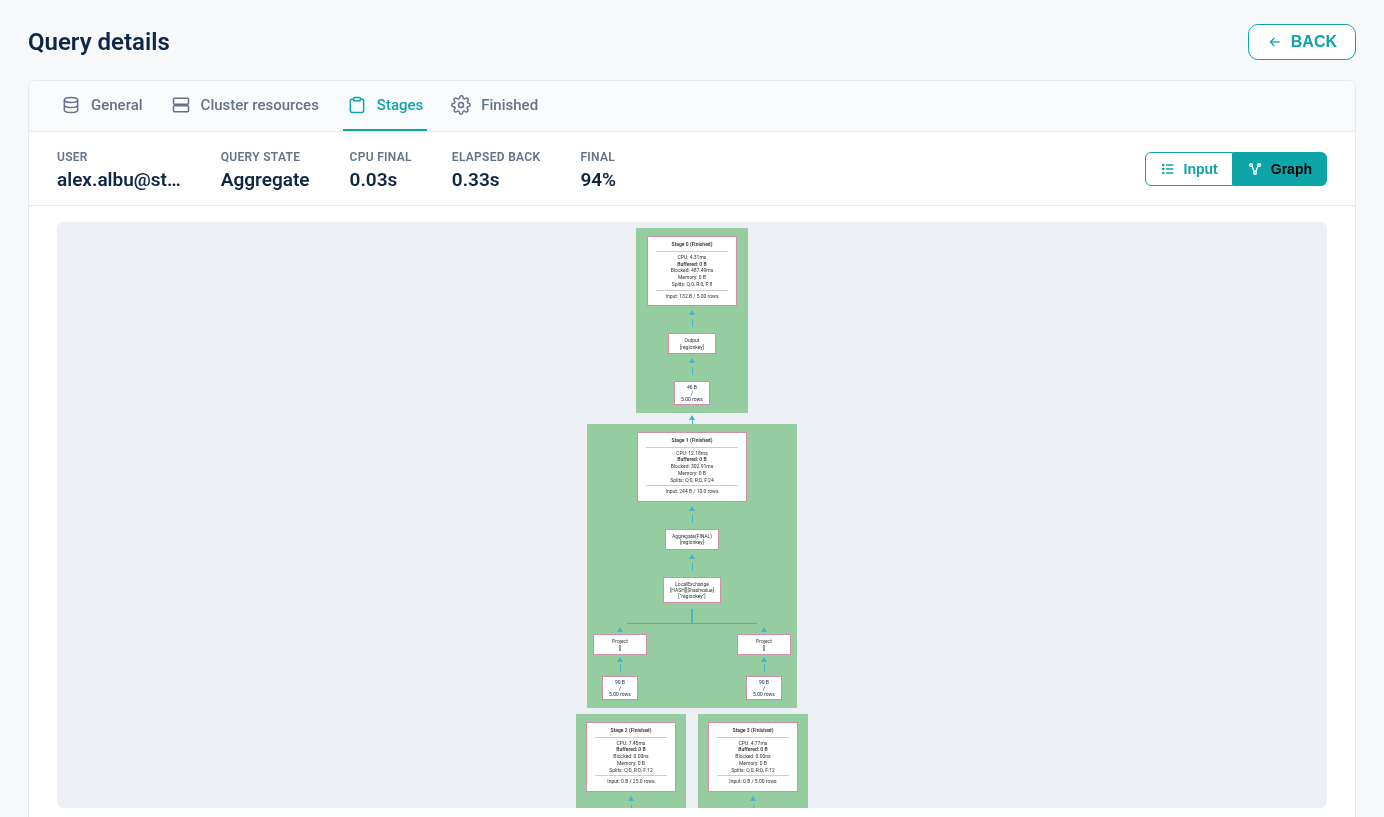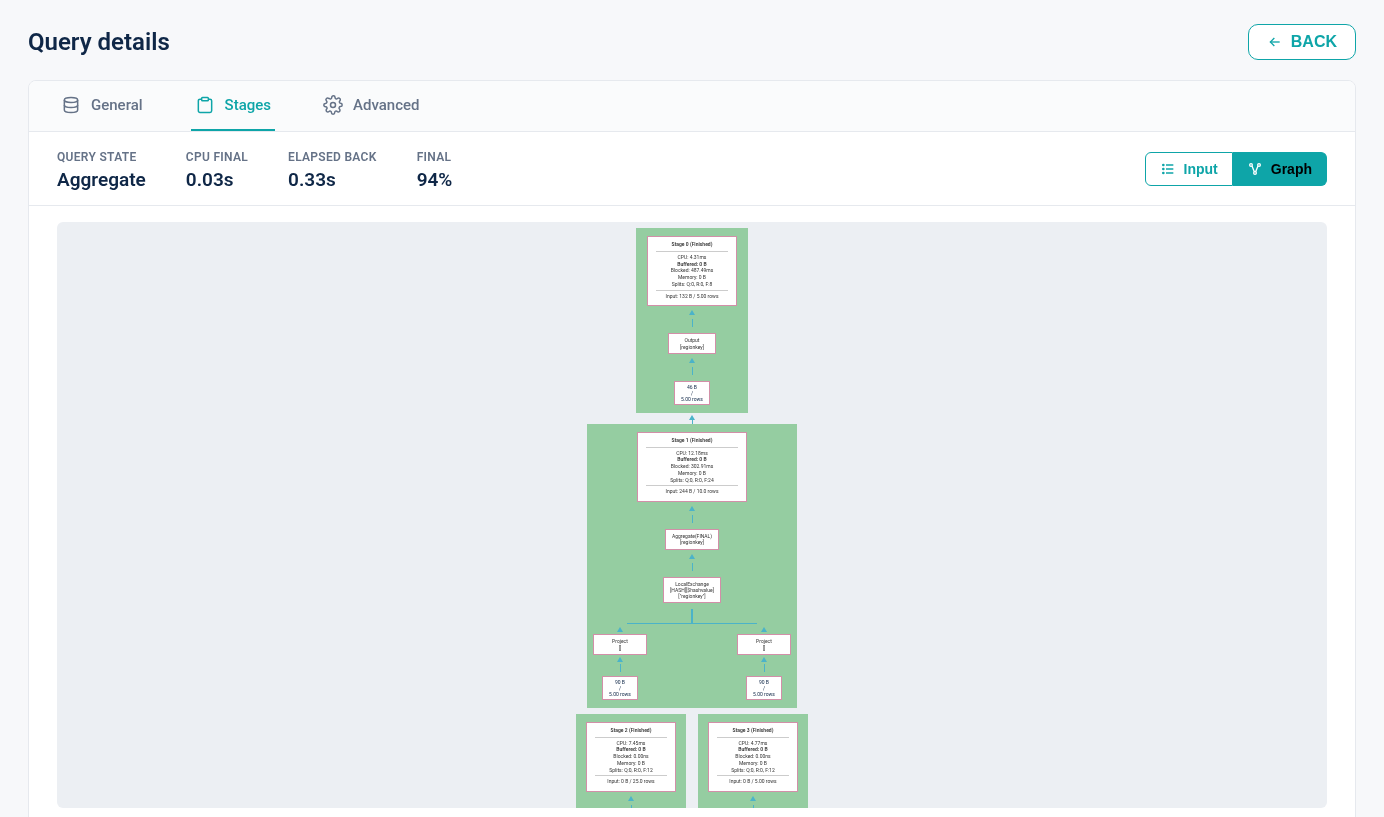--- a/index.html
+++ b/index.html
@@ -39,21 +39,21 @@
     cursor: pointer;
   }
   .panel {
     border: 1px solid #e6e9ee;
     border-radius: 8px;
     background: #fff;
     overflow: hidden;
   }
   .tabs {
     display: flex;
-    gap: 44px;
+    gap: 20px;
     padding: 0 28px;
     border-bottom: 1px solid #e6e9ee;
     background: #fafbfc;
     align-items: center;
   }
   .tab {
     display: flex;
     align-items: center;
     gap: 10px;
     padding: 14px 4px;
@@ -248,37 +248,50 @@
   <div class="panel">
     <div class="tabs">
       <div class="tab">
         <svg class="icon" viewBox="0 0 24 24">
             <ellipse cx="12" cy="6" rx="8" ry="3"></ellipse>
             <path d="M4 6v6c0 1.66 3.58 3 8 3s8-1.34 8-3V6"></path>
             <path d="M4 12v6c0 1.66 3.58 3 8 3s8-1.34 8-3v-6"></path>
           </svg>
         <span>General</span>
       </div>
+      <div class="tab">
+        <svg class="icon" viewBox="0 0 24 24">
+            <rect x="3" y="4" width="18" height="7" rx="1"></rect>
+            <rect x="3" y="13" width="18" height="7" rx="1"></rect>
+            <line x1="7" y1="7.5" x2="7" y2="7.5"></line>
+            <line x1="7" y1="16.5" x2="7" y2="16.5"></line>
+          </svg>
+        <span>Cluster resources</span>
+      </div>
       <div class="tab active">
         <svg class="icon" viewBox="0 0 24 24">
             <rect x="8" y="3" width="8" height="4" rx="1"></rect>
             <path d="M16 5h2a2 2 0 0 1 2 2v12a2 2 0 0 1-2 2H6a2 2 0 0 1-2-2V7a2 2 0 0 1 2-2h2"></path>
           </svg>
         <span>Stages</span>
       </div>
       <div class="tab">
         <svg class="icon" viewBox="0 0 24 24">
             <circle cx="12" cy="12" r="3"></circle>
             <path d="M19.4 15a1.65 1.65 0 0 0 .33 1.82l.06.06a2 2 0 1 1-2.83 2.83l-.06-.06a1.65 1.65 0 0 0-1.82-.33 1.65 1.65 0 0 0-1 1.51V21a2 2 0 1 1-4 0v-.09a1.65 1.65 0 0 0-1-1.51 1.65 1.65 0 0 0-1.82.33l-.06.06a2 2 0 1 1-2.83-2.83l.06-.06a1.65 1.65 0 0 0 .33-1.82 1.65 1.65 0 0 0-1.51-1H3a2 2 0 1 1 0-4h.09a1.65 1.65 0 0 0 1.51-1 1.65 1.65 0 0 0-.33-1.82l-.06-.06A2 2 0 1 1 7.04 4.2l.6.06a1.65 1.65 0 0 0 1.82.33 1.65 1.65 0 0 0 1-1.51V3a2 2 0 1 1 4 0v.09a1.65 1.65 0 0 0 1 1.51 1.65 1.65 0 0 0 1.82-.33l.06-.06a2 2 0 1 1 2.83 2.83l-.06.06a1.65 1.65 0 0 0-.33 1.82 1.65 1.65 0 0 0 1.51 1H21a2 2 0 1 1 0 4h-.09a1.65 1.65 0 0 0-1.51 1z"></path>
           </svg>
-        <span>Advanced</span>
+        <span>Finished</span>
       </div>
     </div>
 
     <div class="summary-row">
+      <div class="summary-item">
+        <div class="summary-label">USER</div>
+        <div class="summary-value">alex.albu@st…</div>
+      </div>
       <div class="summary-item">
         <div class="summary-label">QUERY STATE</div>
         <div class="summary-value">Aggregate</div>
       </div>
       <div class="summary-item">
         <div class="summary-label">CPU FINAL</div>
         <div class="summary-value">0.03s</div>
       </div>
       <div class="summary-item">
         <div class="summary-label">ELAPSED BACK</div>

